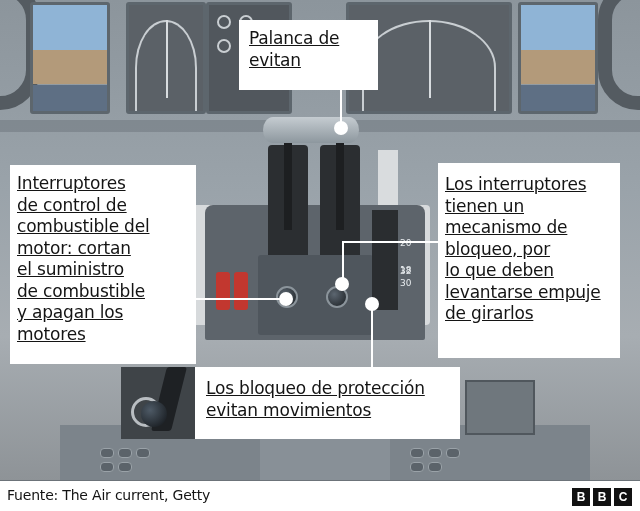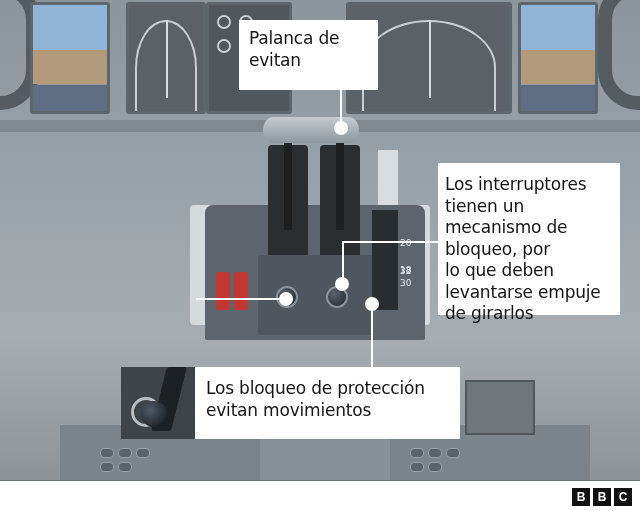--- a/index.html
+++ b/index.html
@@ -37,21 +37,21 @@
   .flap-handle { position: absolute; left: 378px; top: 150px; width: 20px; height: 60px; background: #d9dcde; }
 
   
   .cdu { position: absolute; top: 425px; height: 55px; background: #7c848b; }
   .cdu-key { position: absolute; width: 14px; height: 10px; border-radius: 4px; background: #5b636a; border: 1px solid #9aa2a8; }
   .cdu-screen { position: absolute; left: 465px; top: 380px; width: 70px; height: 55px; background: #6f777d; border: 2px solid #50575d; }
 
   
   .callout { position: absolute; background: #ffffff; color: #141414; font-size: 17px; line-height: 21.5px;
              font-family: "DejaVu Sans", sans-serif; letter-spacing: -0.2px; }
-  .callout .line { display: block; white-space: nowrap; }
+  .callout .line { display: block; white-space: nowrap; text-decoration: underline; }
   .leader { position: absolute; background: #ffffff; }
   .dot { position: absolute; width: 14px; height: 14px; border-radius: 50%; background: #ffffff; }
 
   .inset { position: absolute; left: 121px; top: 367px; width: 80px; height: 72px; background: #3f4448; overflow: hidden; }
   .inset .bracket { position: absolute; left: 38px; top: 0; width: 20px; height: 64px; background: #1e2124; transform: skewX(-14deg); border-radius: 3px; }
   .inset .ring { position: absolute; left: 10px; top: 30px; width: 30px; height: 30px; border-radius: 50%; border: 3px solid #b9bec2; }
   .inset .ball { position: absolute; left: 20px; top: 34px; width: 26px; height: 26px; border-radius: 50%; background: radial-gradient(circle at 35% 35%, #4e5a66, #101316); }
 
   
   .footer { position: absolute; left: 0; top: 480px; width: 640px; height: 31px; background: #ffffff; border-top: 1px solid #6c7379; }
@@ -143,22 +143,32 @@
   <div class="dot" style="left:335px; top:277px;"></div>
 
   <div class="leader" style="left:371px; top:303px; width:2px; height:68px;"></div>
   <div class="dot" style="left:365px; top:297px;"></div>
 
   <div class="callout" style="left:239px; top:20px; width:139px; height:70px; padding:8px 0 0 10px;">
     <span class="line">Palanca de</span>
     <span class="line">evitan</span>
   </div>
 
+  <div class="callout" style="left:10px; top:165px; width:186px; height:199px; padding:8px 0 0 7px;">
+    <span class="line">Interruptores</span>
+    <span class="line">de control de</span>
+    <span class="line">combustible del</span>
+    <span class="line">motor: cortan</span>
+    <span class="line">el suministro</span>
+    <span class="line">de combustible</span>
+    <span class="line">y apagan los</span>
+    <span class="line">motores</span>
+  </div>
 
-  <div class="callout" style="left:438px; top:163px; width:182px; height:152px; padding:11px 0 0 7px;">
+  <div class="callout" style="left:438px; top:163px; width:182px; height:195px; padding:11px 0 0 7px;">
     <span class="line">Los interruptores</span>
     <span class="line">tienen un</span>
     <span class="line">mecanismo de</span>
     <span class="line">bloqueo, por</span>
     <span class="line">lo que deben</span>
     <span class="line">levantarse empuje</span>
     <span class="line">de girarlos</span>
   </div>
 
   <div class="inset">
@@ -167,18 +177,19 @@
     <div class="ball"></div>
   </div>
 
   <div class="callout" style="left:195px; top:367px; width:265px; height:72px; padding:11px 0 0 11px;">
     <span class="line">Los bloqueo de protección</span>
     <span class="line">evitan movimientos</span>
   </div>
 </div>
 
 <div class="footer">
+  <span class="source">Fuente: The Air current, Getty</span>
   <div class="bbc">
     <span>B</span>
     <span>B</span>
     <span>C</span>
   </div>
 </div>
 
 </body></html>

